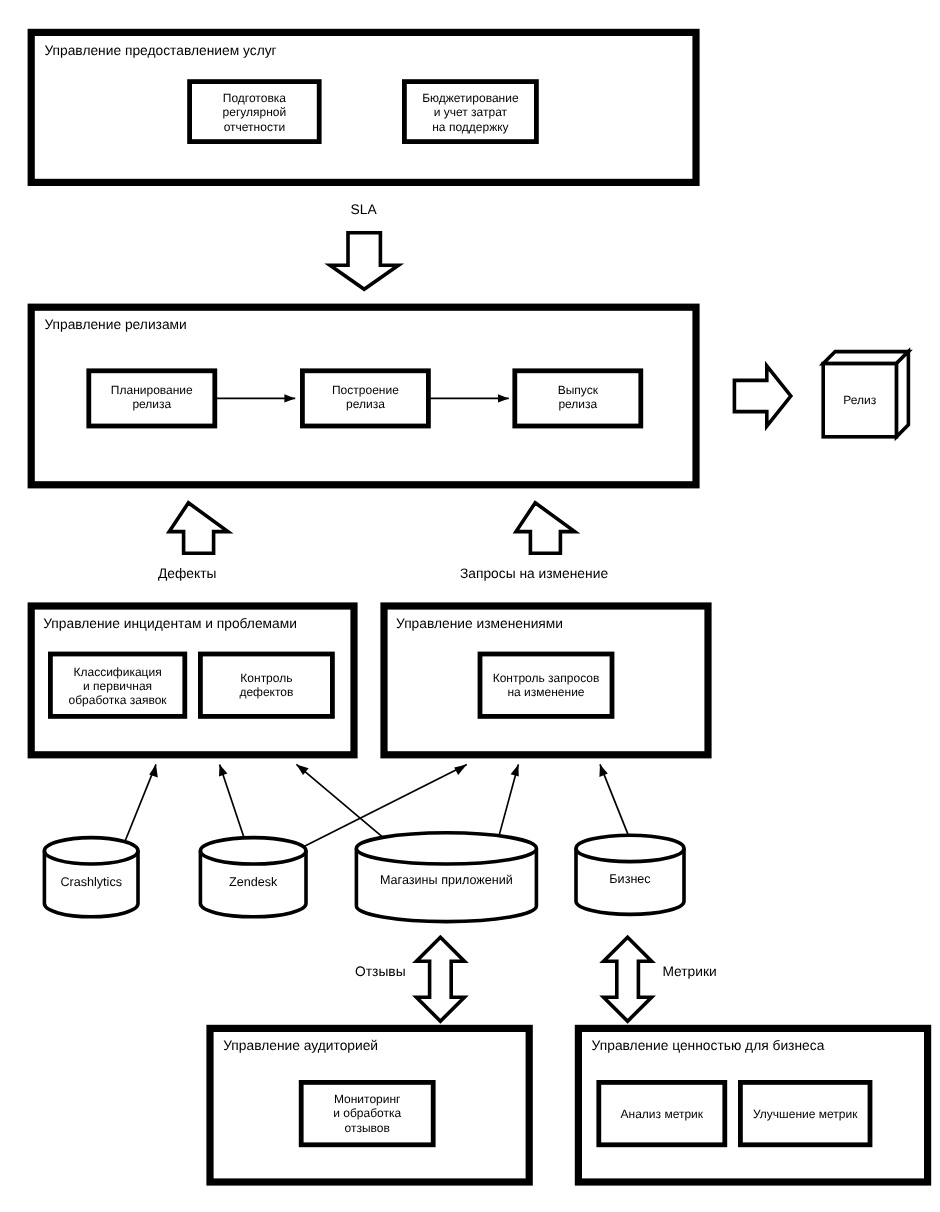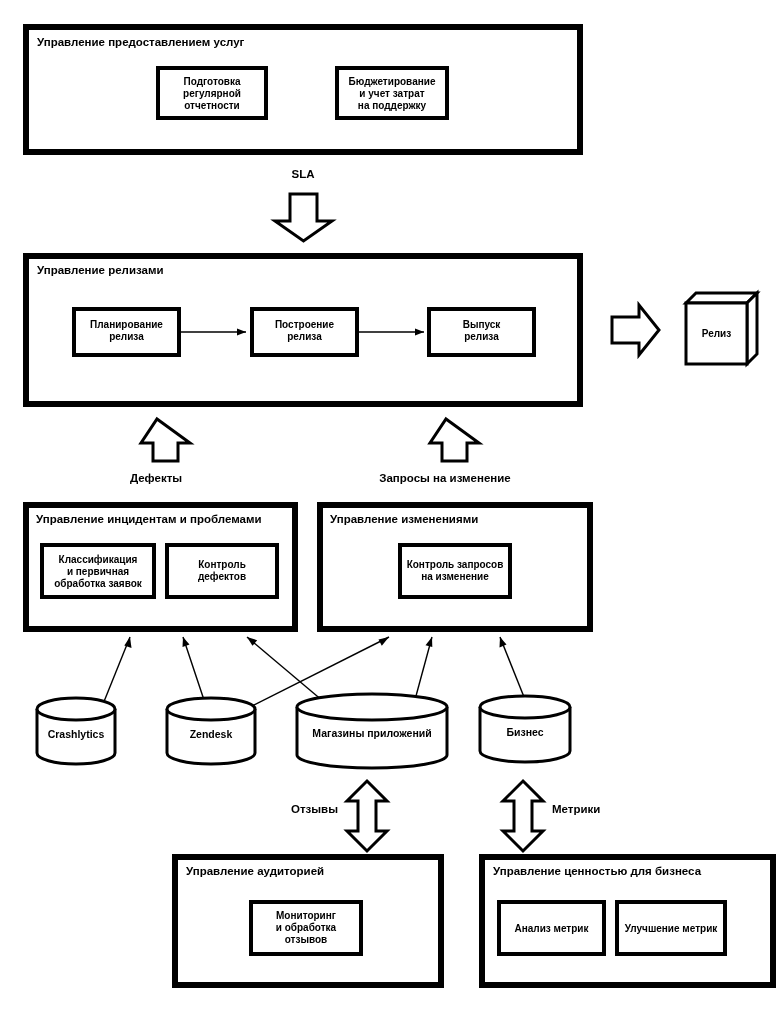--- a/index.html
+++ b/index.html
@@ -13,21 +13,20 @@
     height: 1010px;
     position: relative;
     overflow: hidden;
   }
   #diagram-root {
     position: absolute;
     top: 0;
     left: 0;
     width: 783px;
     height: 1010px;
-    font-weight: bold;
   }
   svg { display: block; }
   .grp-rect {
     fill: #ffffff;
     stroke: #000000;
     stroke-width: 6;
   }
   .sub-rect {
     fill: #ffffff;
     stroke: #000000;

